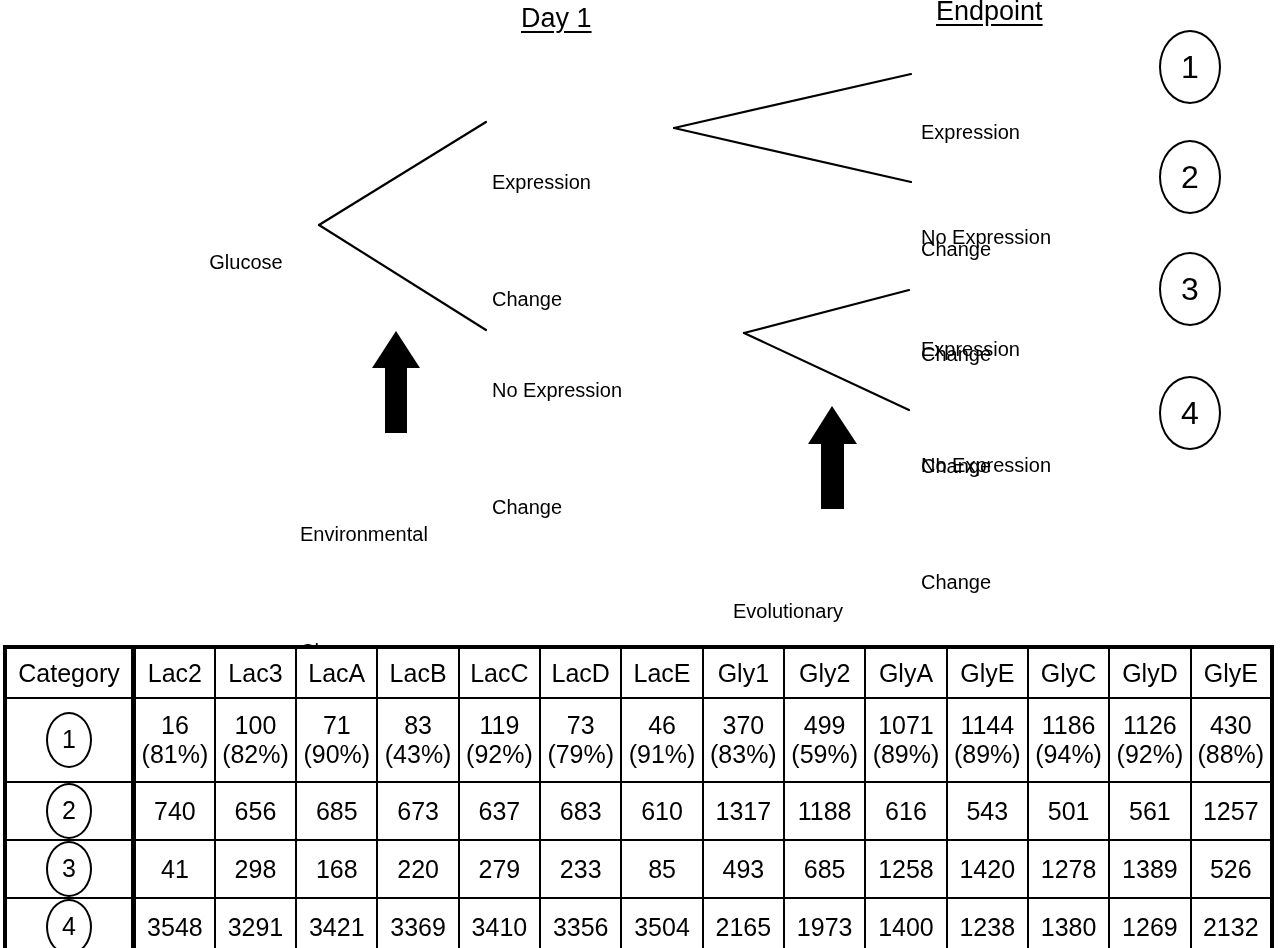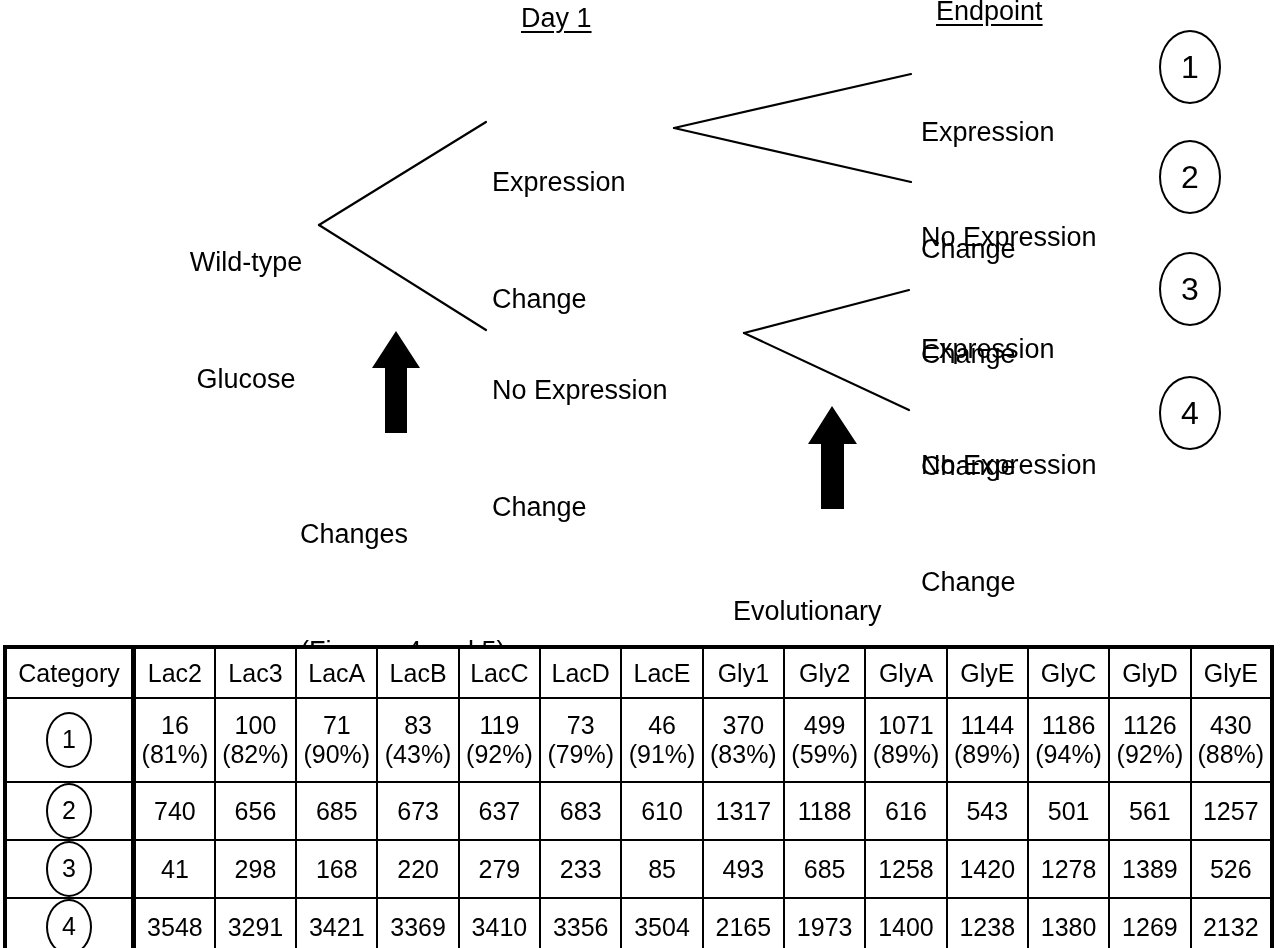--- a/index.html
+++ b/index.html
@@ -28,21 +28,21 @@
     height: 640px;
   }
   #diagram-svg {
     position: absolute;
     left: 0;
     top: 0;
   }
 
   .dlabel {
     position: absolute;
-    font-size: 27px;
+    font-size: 20px;
     line-height: 39px;
     white-space: pre;
     color: #000;
   }
   .dlabel.center { text-align: center; }
   .heading {
     position: absolute;
     font-size: 27px;
     line-height: 30px;
     text-decoration: underline;
@@ -132,21 +132,20 @@
 
       <polygon points="380,331 404,368 391,368 391,433 369,433 369,368 356,368" fill="#000"></polygon>
 
       <polygon points="816,406 841,444 828,444 828,509 805,509 805,444 792,444" fill="#000"></polygon>
     </svg>
 
     <div class="heading" style="left:505px; top:3px;">Day 1</div>
     <div class="heading" style="left:920px; top:-4px;">Endpoint</div>
 
     <div class="dlabel center" style="left:140px; top:165px; width:180px;">
-      <div>Wild-type</div>
       <div>Glucose</div>
     </div>
 
     <div class="dlabel" style="left:476px; top:85px;">
       <div>Expression</div>
       <div>Change</div>
     </div>
     <div class="dlabel" style="left:476px; top:293px;">
       <div>No Expression</div>
       <div>Change</div>
@@ -168,20 +167,21 @@
       <div>No Expression</div>
       <div>Change</div>
     </div>
 
     <div class="circle-num" style="left:1143px; top:30px;">1</div>
     <div class="circle-num" style="left:1143px; top:140px;">2</div>
     <div class="circle-num" style="left:1143px; top:252px;">3</div>
     <div class="circle-num" style="left:1143px; top:376px;">4</div>
 
     <div class="dlabel" style="left:284px; top:437px;">
+      <div>Environmental</div>
       <div>Changes</div>
       <div>(Figures 4 and 5)</div>
     </div>
     <div class="dlabel" style="left:717px; top:514px;">
       <div>Evolutionary</div>
       <div>Changes</div>
     </div>
   </div>
 
   <div id="table-wrap">

